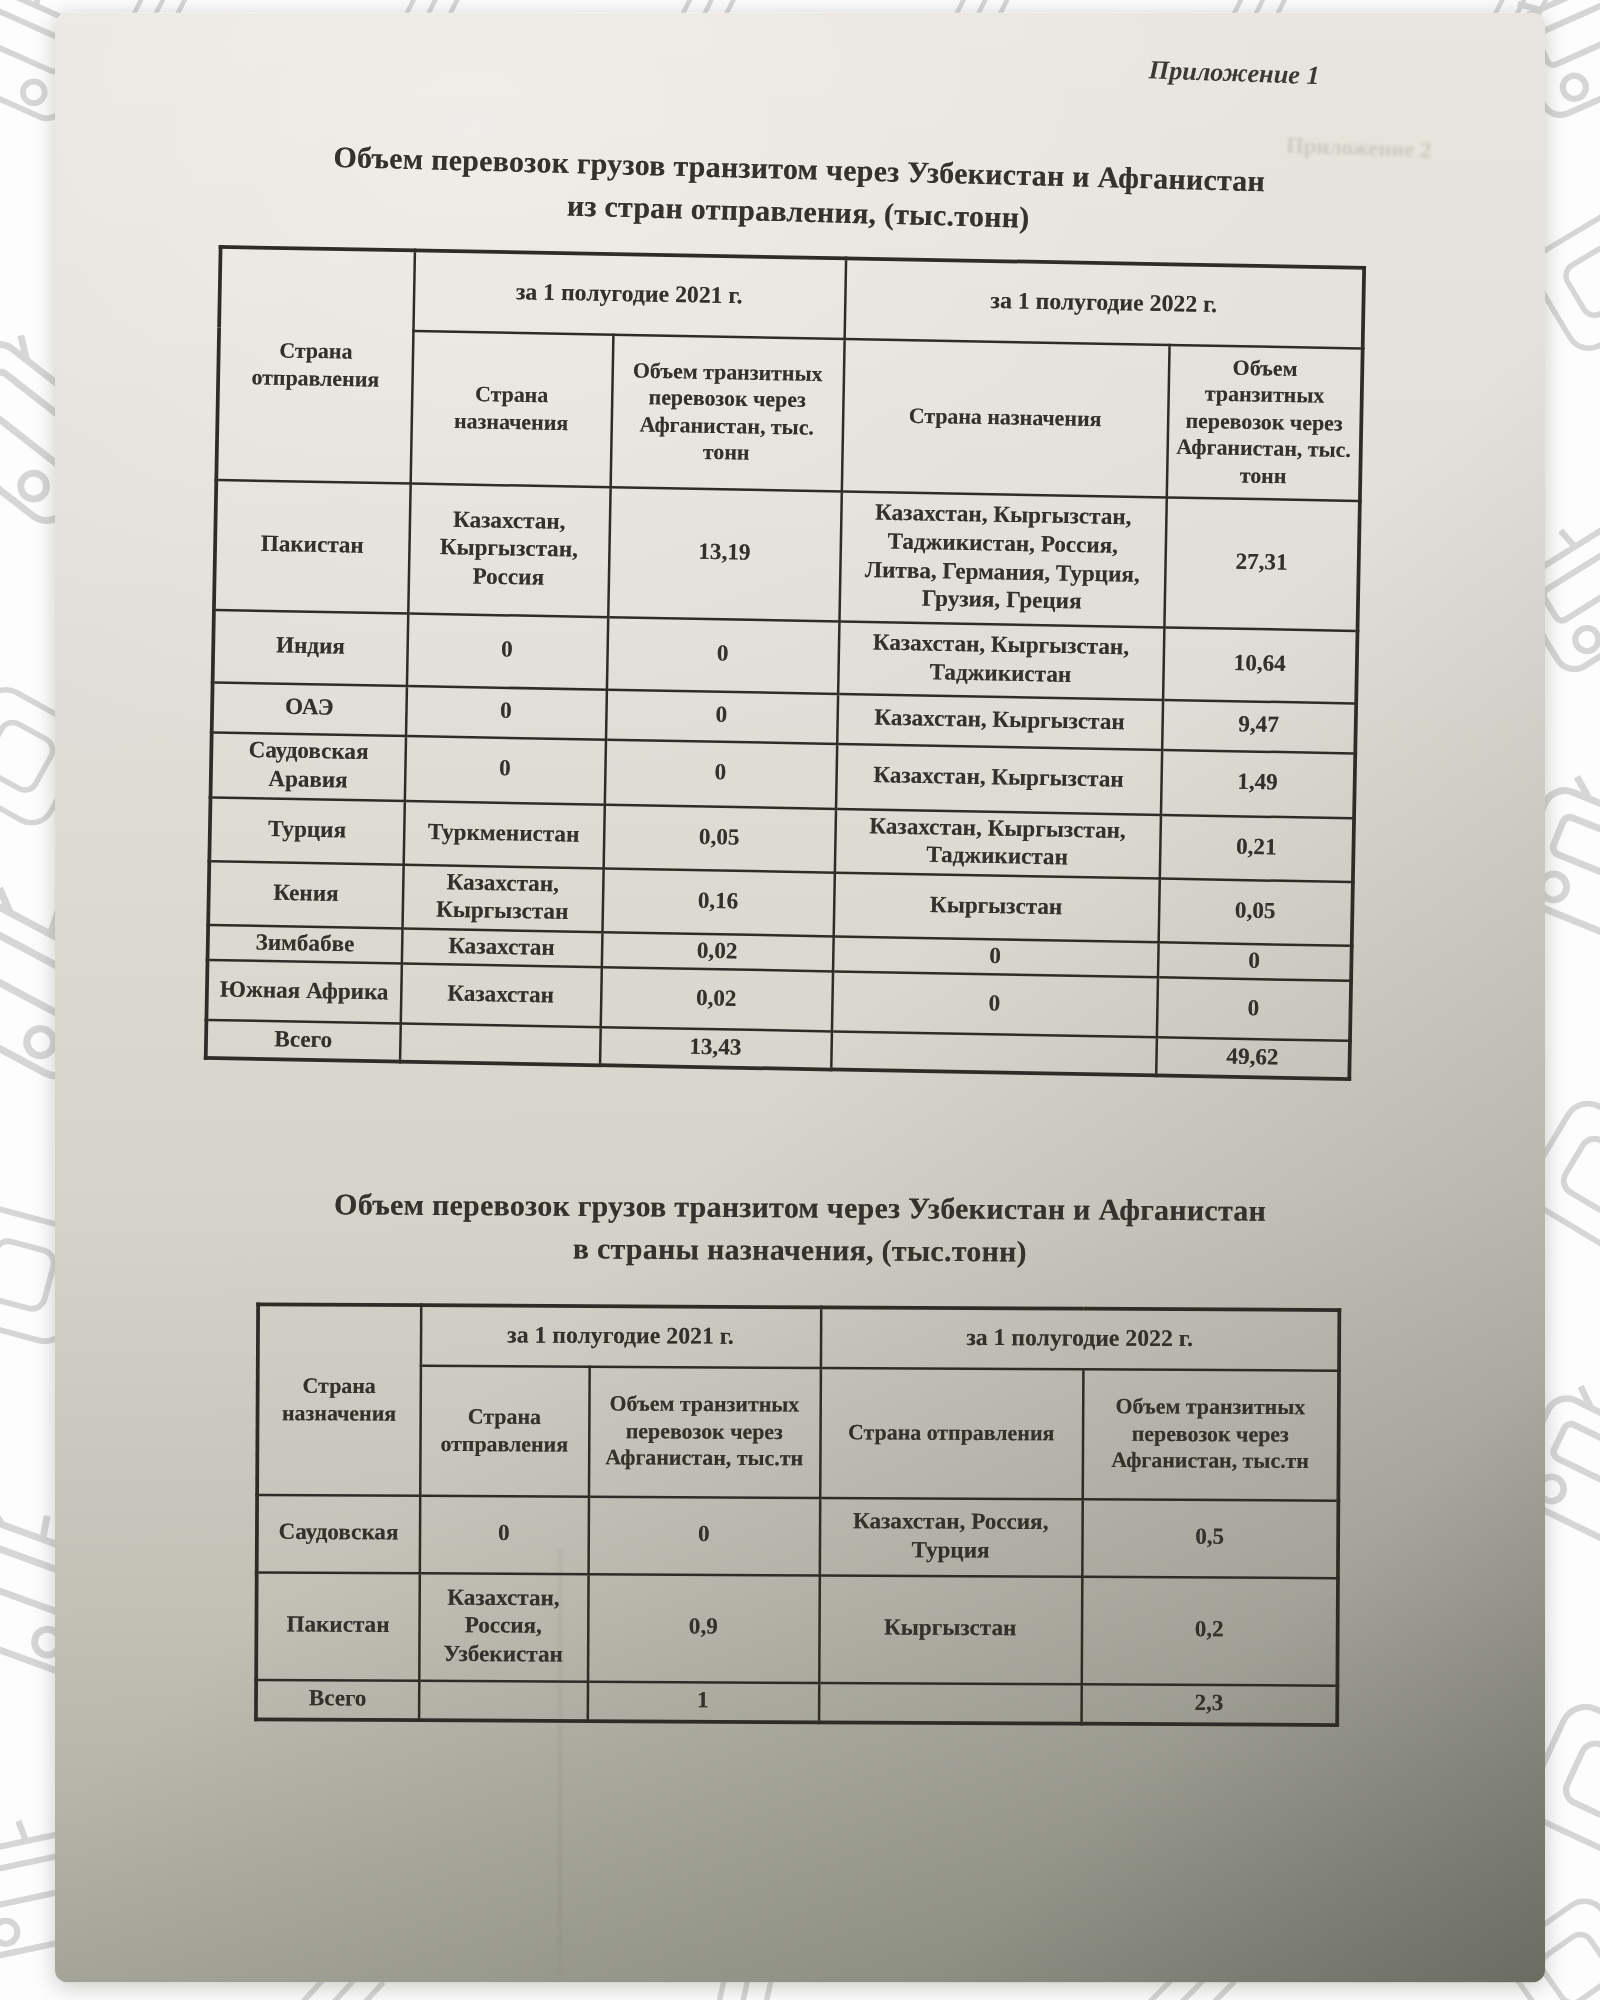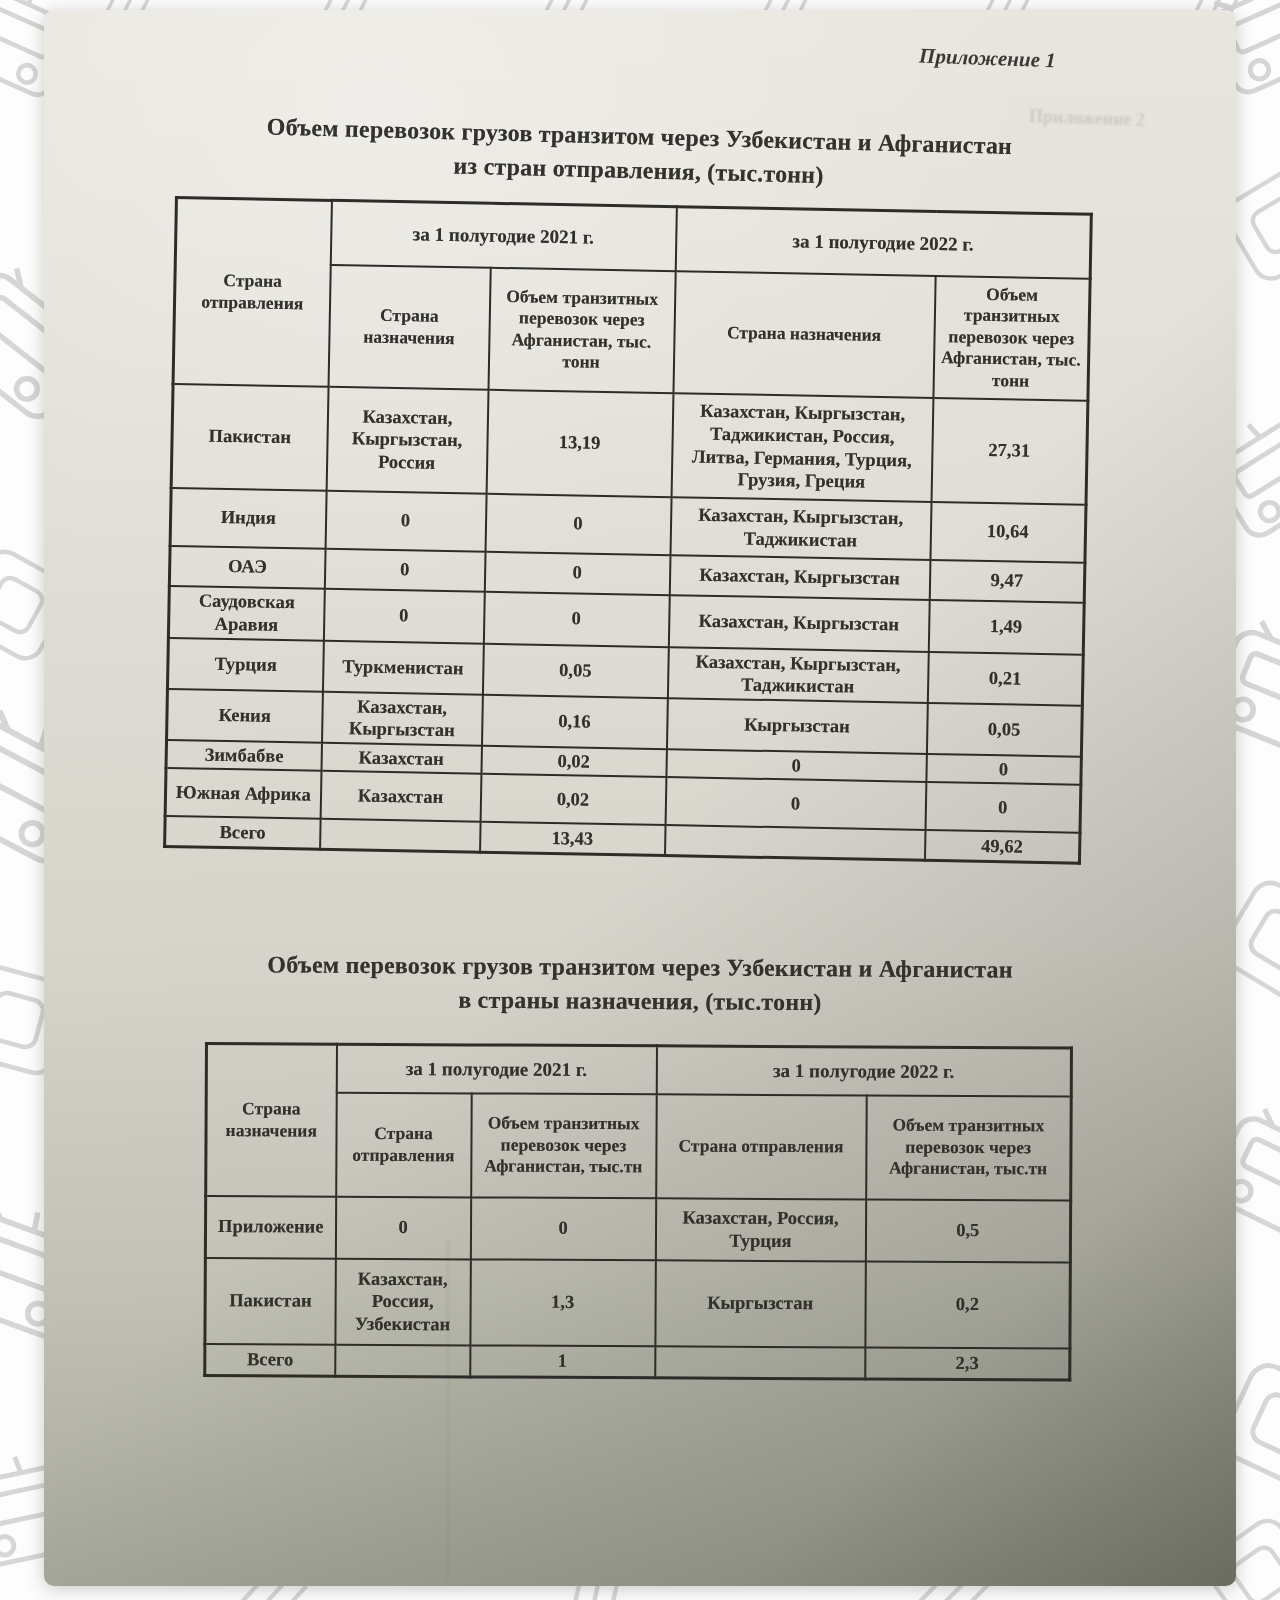--- a/index.html
+++ b/index.html
@@ -293,30 +293,30 @@
         <th colspan="2" class="period-cell">за 1 полугодие 2021 г.</th>
         <th colspan="2" class="period-cell">за 1 полугодие 2022 г.</th>
       </tr>
       <tr style="height:104px">
         <th>Страна отправления</th>
         <th>Объем транзитных перевозок через Афганистан, тыс.тн</th>
         <th>Страна отправления</th>
         <th>Объем транзитных перевозок через Афганистан, тыс.тн</th>
       </tr>
       <tr style="height:62px">
-        <td>Приложение</td>
+        <td>Саудовская</td>
         <td>0</td>
         <td>0</td>
         <td>Казахстан, Россия, Турция</td>
         <td>0,5</td>
       </tr>
       <tr style="height:86px">
         <td>Пакистан</td>
         <td>Казахстан, Россия, Узбекистан</td>
-        <td>1,3</td>
+        <td>0,9</td>
         <td>Кыргызстан</td>
         <td>0,2</td>
       </tr>
       <tr style="height:32px">
         <td>Всего</td>
         <td></td>
         <td>1</td>
         <td></td>
         <td>2,3</td>
       </tr>

